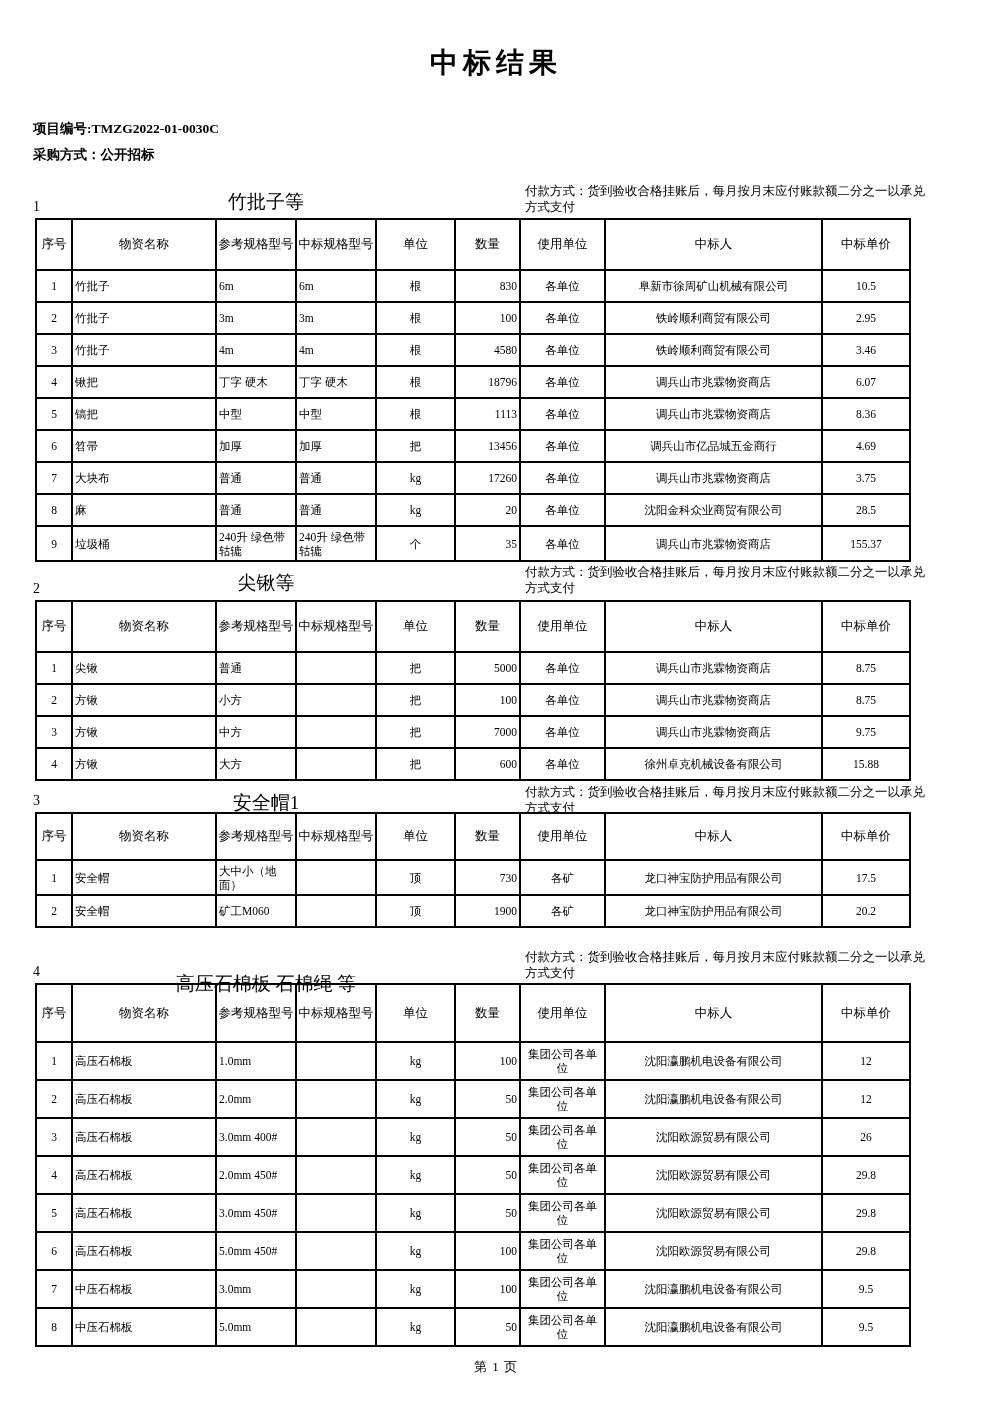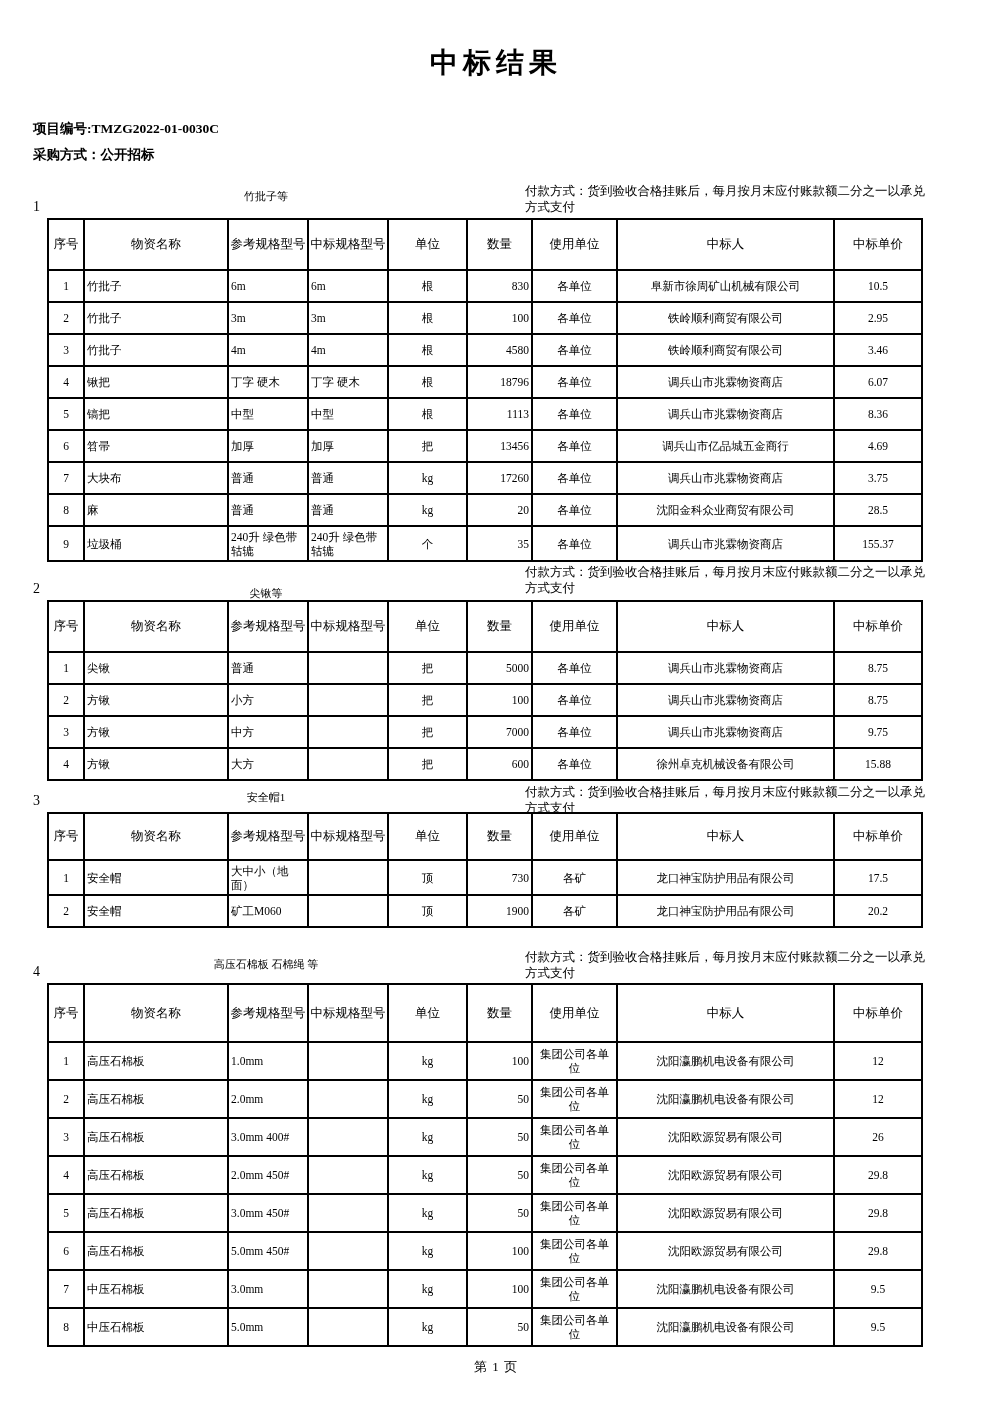--- a/index.html
+++ b/index.html
@@ -8,23 +8,23 @@
     font-family:"Liberation Serif","DejaVu Serif",serif;color:#000;overflow:hidden;
   }
   .doc-title{
     position:absolute;top:44px;left:0;width:100%;margin:0;text-align:center;
     font-size:28px;font-weight:bold;letter-spacing:5px;
   }
   .hline{position:absolute;left:33px;font-size:13.5px;font-weight:bold;white-space:nowrap;}
   .hline .sub{position:absolute;white-space:nowrap;}
   .section{position:absolute;left:31px;width:874px;}
   .sec-no{position:absolute;left:2px;font-size:14px;}
-  .sec-title{position:absolute;left:0;width:470px;text-align:center;font-size:11px;white-space:nowrap;}
+  .sec-title{position:absolute;left:0;width:470px;text-align:center;font-size:19px;white-space:nowrap;}
   .sec-pay{position:absolute;left:494px;width:404px;font-size:12.5px;line-height:16px;}
-  table.bid{border-collapse:collapse;table-layout:fixed;width:874px;position:absolute;left:16px;}
+  table.bid{border-collapse:collapse;table-layout:fixed;width:874px;position:absolute;left:4px;}
   table.bid th,table.bid td{
     border:2px solid #000;overflow:hidden;
     font-family:"Liberation Serif","DejaVu Serif",serif;
   }
   table.bid th{font-weight:normal;font-size:12.5px;text-align:center;padding:0 1px;}
   table.bid td{font-size:11.5px;line-height:14px;padding:0 2px;}
   td.c-seq{text-align:center;font-size:13px;}
   td.c-name{text-align:left;}
   td.c-spec{text-align:left;}
   td.c-unit{text-align:center;font-size:11px;}
@@ -171,21 +171,21 @@
               <td class="c-qty">35</td>
               <td class="c-user">各单位</td>
               <td class="c-winner">调兵山市兆霖物资商店</td>
               <td class="c-price">155.37</td>
             </tr>
           </tbody>
         </table>
       </div>
       <div class="section" style="top: 564px;">
         <div class="sec-pay">付款方式：货到验收合格挂账后，每月按月末应付账款额二分之一以承兑方式支付</div>
-        <div class="sec-title" style="top: 22px;">尖锹等</div>
+        <div class="sec-title" style="top: 6px;">尖锹等</div>
         <div class="sec-no" style="top: 17px;">2</div>
         <table class="bid" style="top: 36px;">
           <colgroup>
             <col style="width: 36px;">
             <col style="width: 144px;">
             <col style="width: 80px;">
             <col style="width: 80px;">
             <col style="width: 79px;">
             <col style="width: 65px;">
             <col style="width: 85px;">
@@ -303,21 +303,21 @@
               <td class="c-qty">1900</td>
               <td class="c-user">各矿</td>
               <td class="c-winner">龙口神宝防护用品有限公司</td>
               <td class="c-price">20.2</td>
             </tr>
           </tbody>
         </table>
       </div>
       <div class="section" style="top: 949px;">
         <div class="sec-pay">付款方式：货到验收合格挂账后，每月按月末应付账款额二分之一以承兑方式支付</div>
-        <div class="sec-title" style="top: 8px;">高压石棉板 石棉绳 等</div>
+        <div class="sec-title" style="top: 22px;">高压石棉板 石棉绳 等</div>
         <div class="sec-no" style="top: 15px;">4</div>
         <table class="bid" style="top: 34px;">
           <colgroup>
             <col style="width: 36px;">
             <col style="width: 144px;">
             <col style="width: 80px;">
             <col style="width: 80px;">
             <col style="width: 79px;">
             <col style="width: 65px;">
             <col style="width: 85px;">

